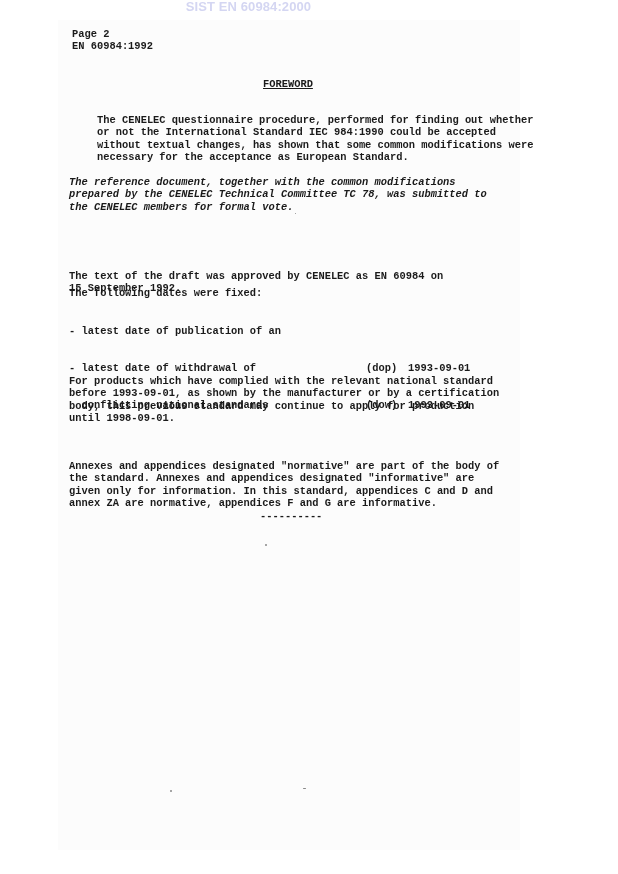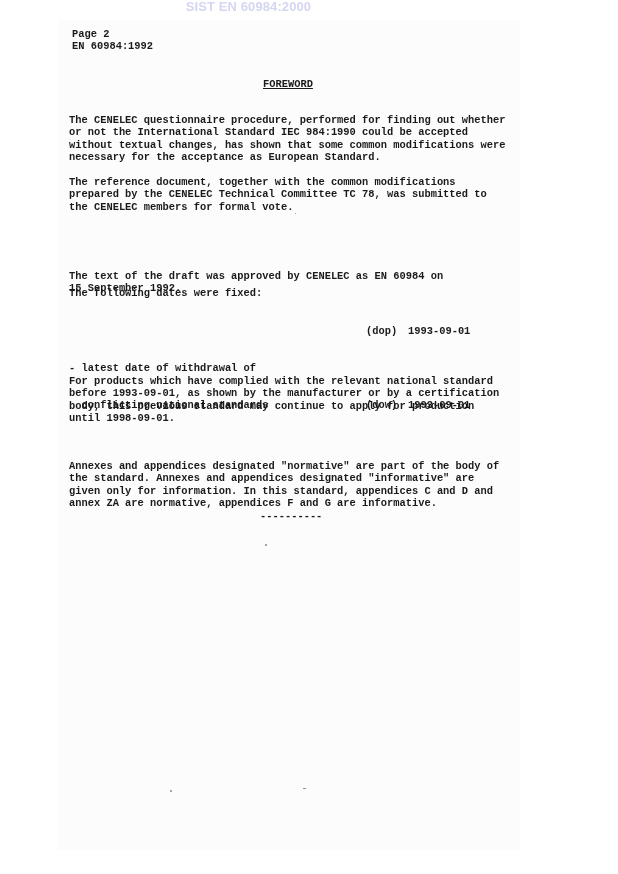--- a/index.html
+++ b/index.html
@@ -16,22 +16,22 @@
     background: #fcfcfc;
   }
   .mono {
     position: absolute; font-family: "Liberation Mono", monospace; font-size: 10.4px;
     color: #1a1a1a; white-space: pre; line-height: 12.4px; font-weight: bold;
     letter-spacing: 0px;
   }
   .hdr { left: 66px; top: 28px; margin-left: 6px; }
   .title { left: 263px; top: 78px; text-decoration: underline; }
   .p { left: 69px; }
-  .p1 { top: 114px; }
-  .p2 { top: 176px; }
+  .p1 { top: 114px; margin-left: 28px; }
+  .p2 { top: 176px; font-style: italic; }
   .p3 { top: 226px; margin-top: 44px; }
   .p4 { top: 287px; }
   .dates { left: 69px; top: 300px; }
   .p5 { top: 375px; font-family: Liberation Mono, monospace; }
   .p6 { top: 436px; margin-top: 24px; }
   .rule { left: 260px; top: 510px; }
   .date-row { position: relative; height: 12.4px; }
   .date-row span { position: absolute; white-space: pre; }
   .speck { position: absolute; width: 2px; height: 2px; background: #888; border-radius: 1px; }
 </style>
@@ -53,20 +53,21 @@
 necessary for the acceptance as European Standard.</div>
 <div class="mono p p2">The reference document, together with the common modifications
 prepared by the CENELEC Technical Committee TC 78, was submitted to
 the CENELEC members for formal vote.</div>
 <div class="mono p p3">The text of the draft was approved by CENELEC as EN 60984 on
 15 September 1992.</div>
 <div class="mono p p4">The following dates were fixed:</div>
 
 <div class="mono dates" style="width:420px;">
   <div style="position:absolute; top:0; left:0; width:420px;">
+    <div class="date-row"><span style="left:0">- latest date of publication of an</span></div>
     <div class="date-row"><span style="left:297px">(dop)</span><span style="left:339px">1993-09-01</span></div>
   </div>
   <div style="position:absolute; top:37px; left:0; width:420px;">
     <div class="date-row"><span style="left:0">- latest date of withdrawal of</span></div>
     <div class="date-row"><span style="left:0">  conflicting national standards</span><span style="left:297px">(dow)</span><span style="left:339px">1993-09-01</span></div>
   </div>
 </div>
 
 <div class="mono p p5">For products which have complied with the relevant national standard
 before 1993-09-01, as shown by the manufacturer or by a certification

